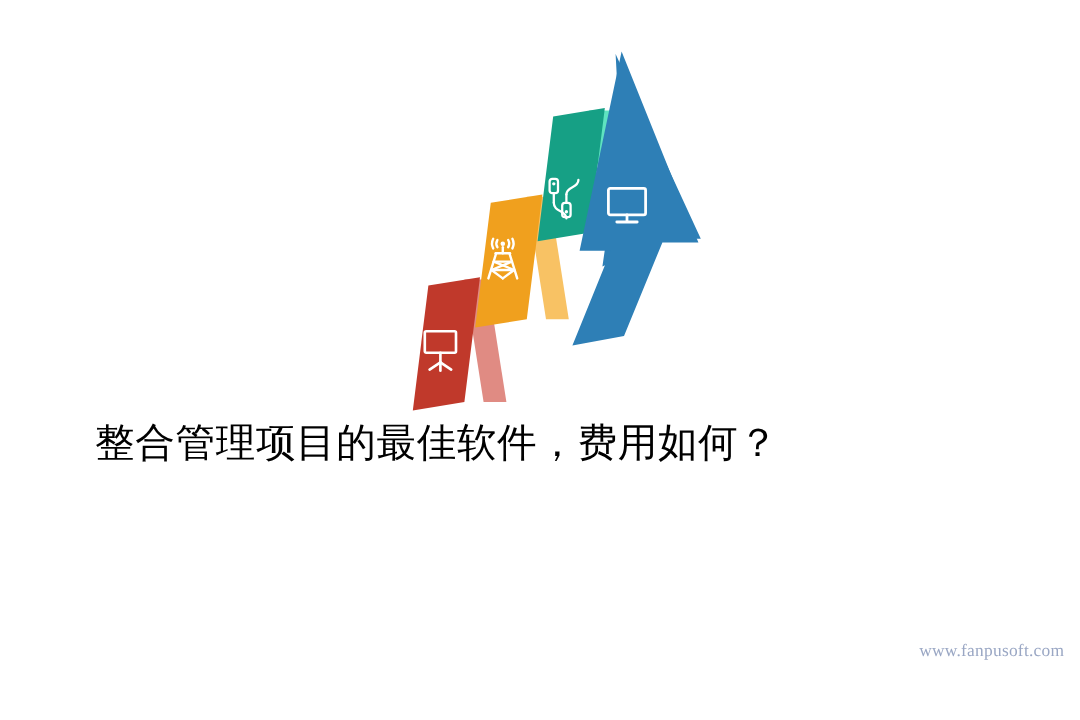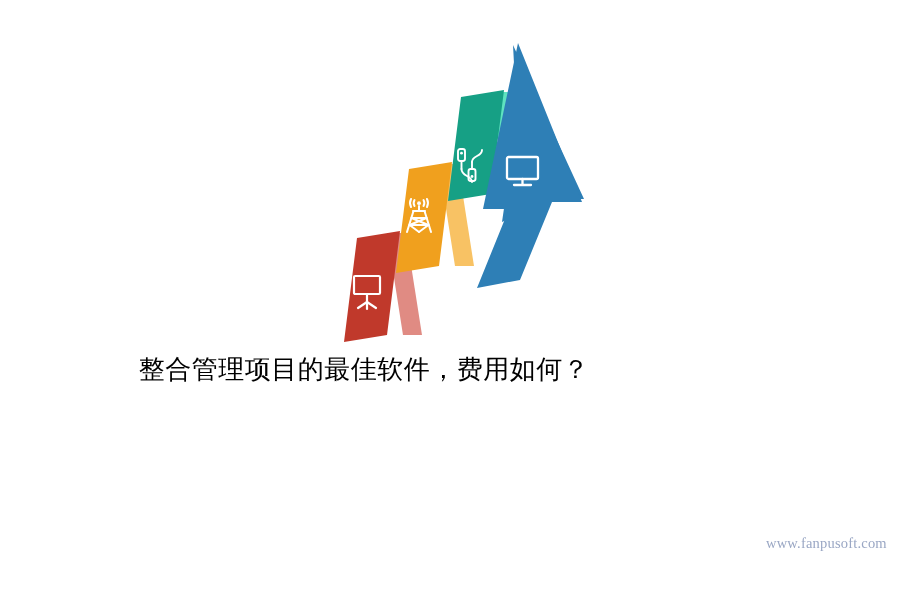--- a/index.html
+++ b/index.html
@@ -37,21 +37,21 @@
   }
 
   
   #headline {
     position: absolute;
     left: 0;
     top: 348px;
     width: 728px;
     text-align: center;
     font-family: "Liberation Serif", "DejaVu Serif", serif;
-    font-size: 26px;
+    font-size: 33px;
     line-height: 44px;
     letter-spacing: 0.5px;
     color: #000000;
     white-space: nowrap;
   }
 
   
   #watermark {
     position: absolute;
     left: 766px;

